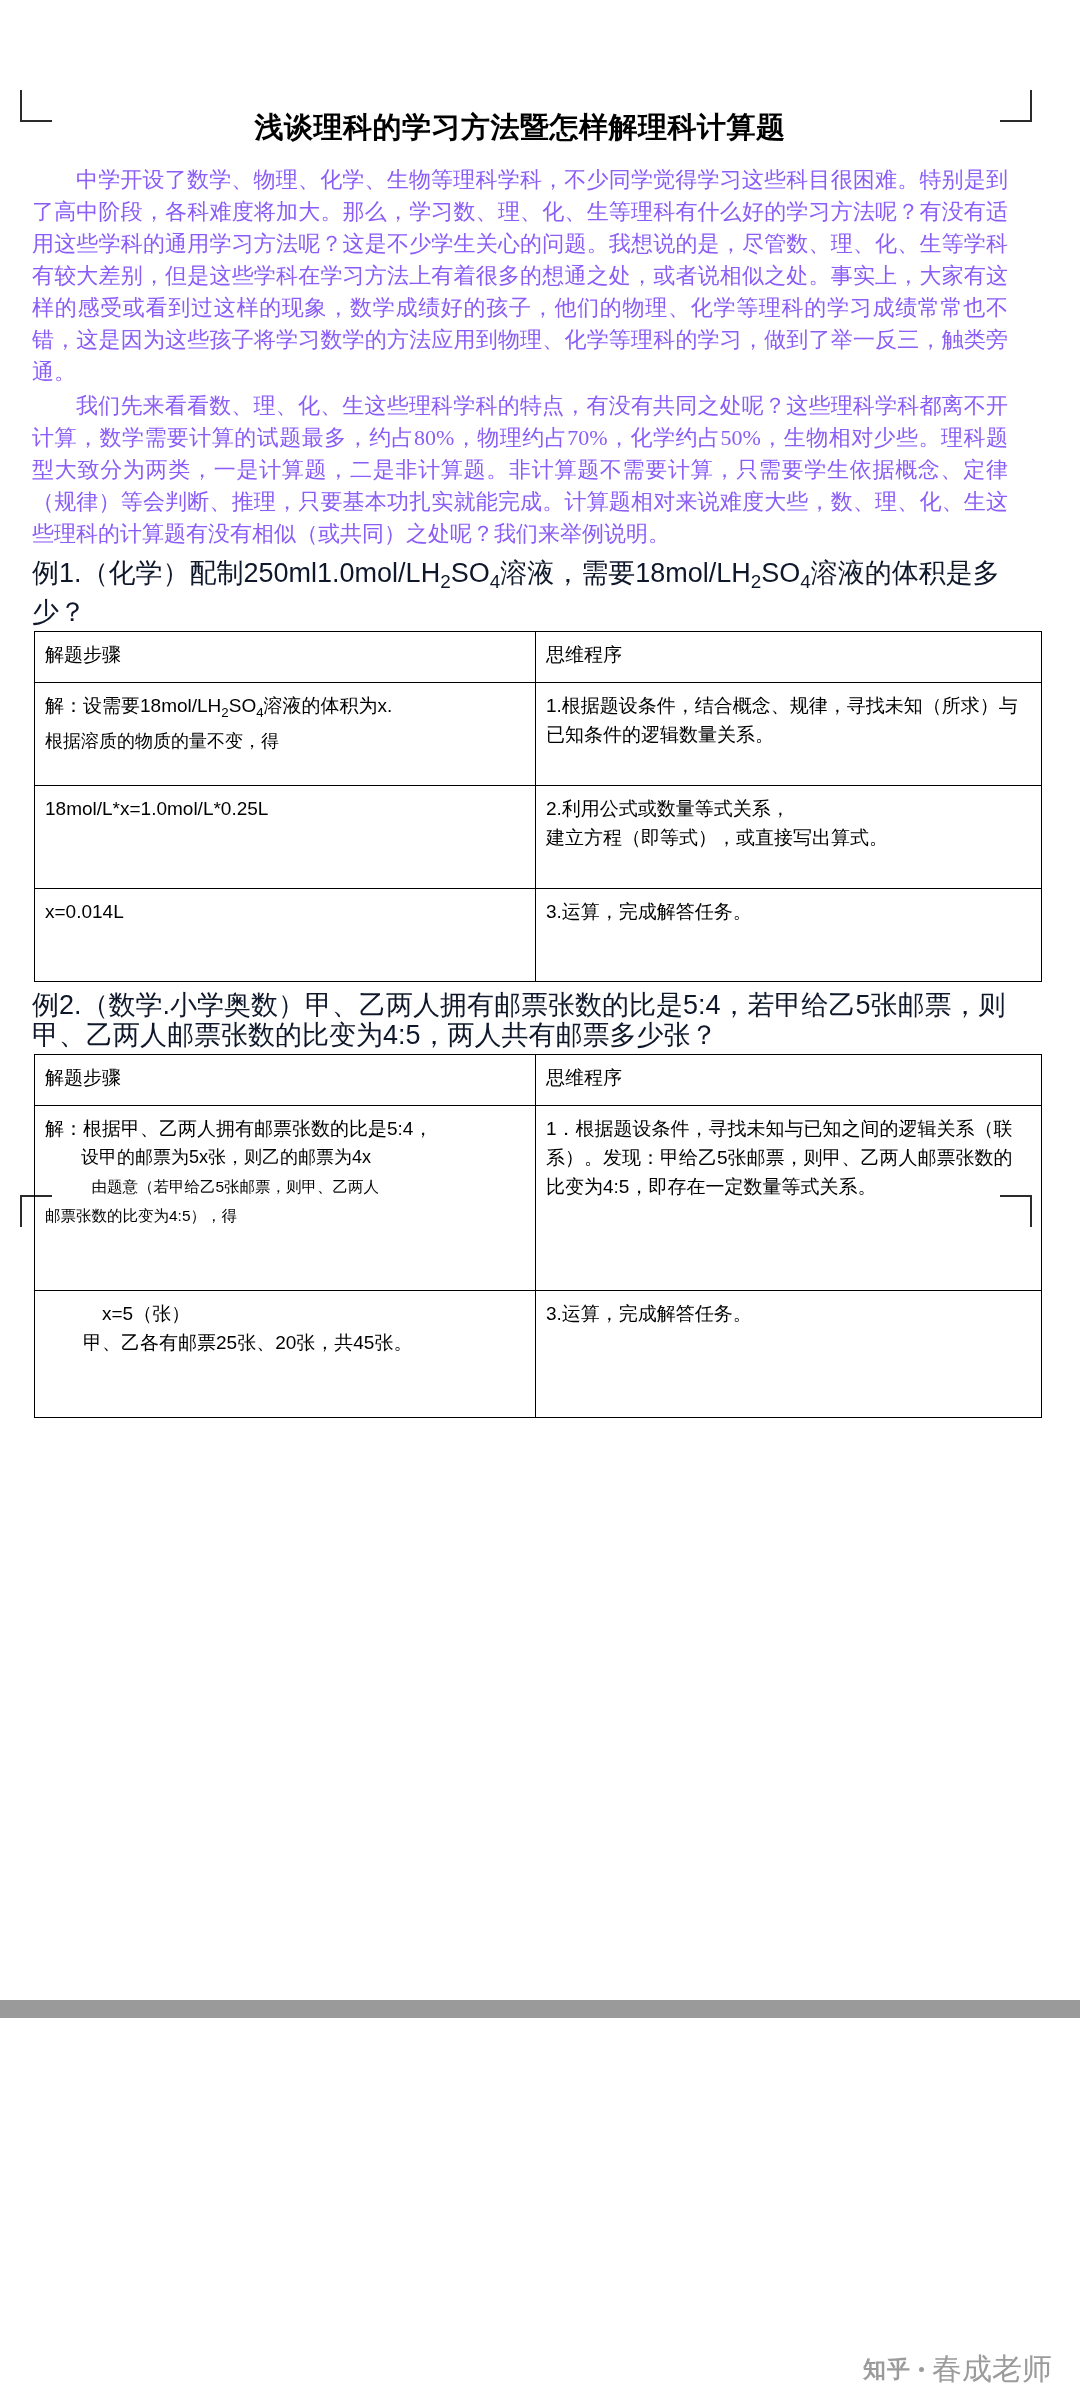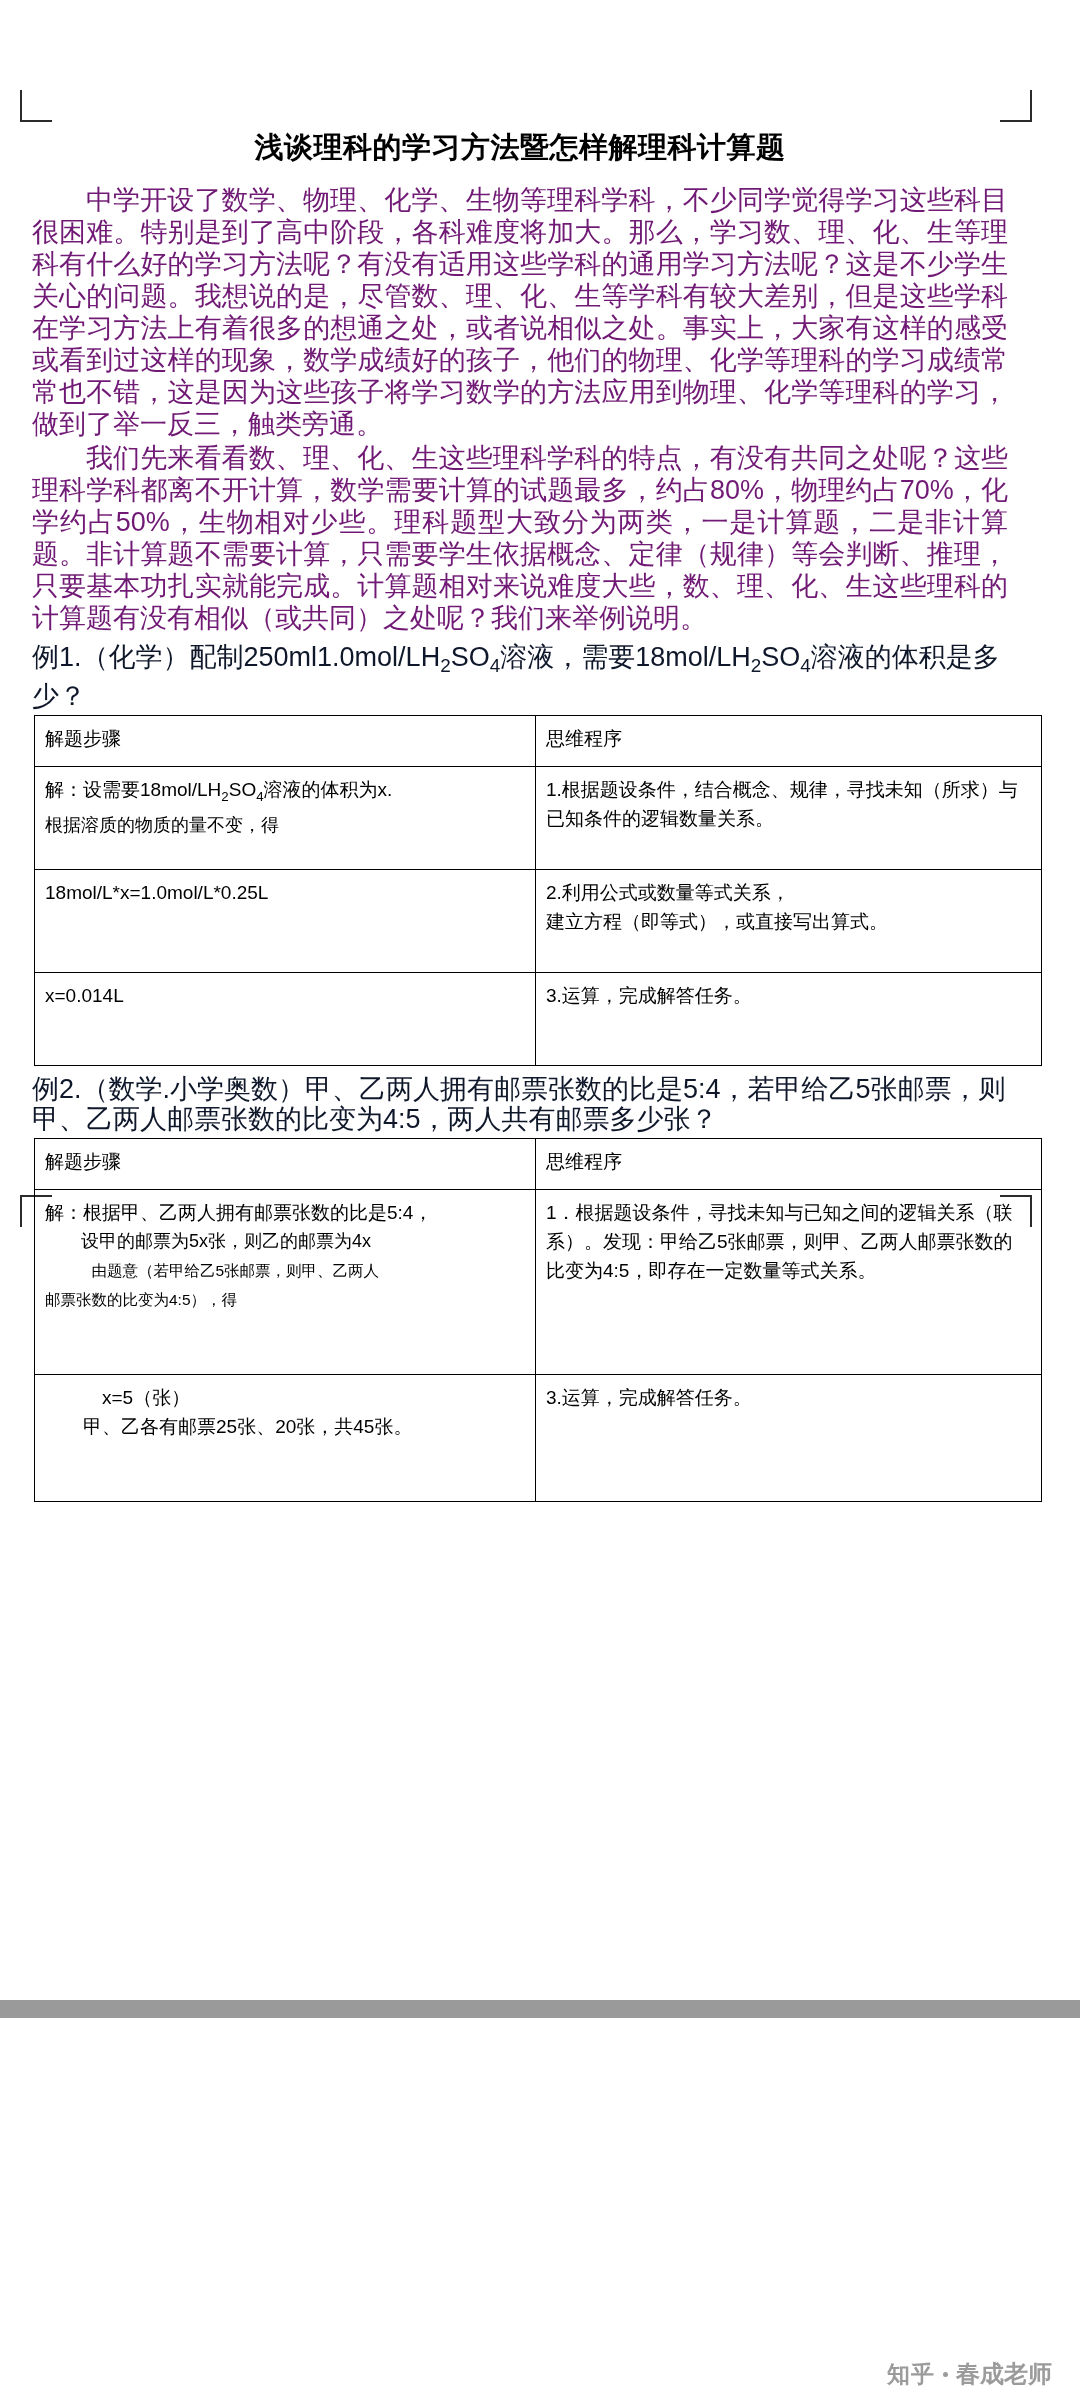--- a/index.html
+++ b/index.html
@@ -40,39 +40,40 @@
     height: 30px;
   }
   .crop.tl { left: 20px;  top: 90px;   border-width: 0 0 2px 2px; }
   .crop.tr { left: 1030px; top: 90px;  border-width: 0 2px 2px 0; transform: translateX(-30px); }
   .crop.bl { left: 20px;  top: 1195px; border-width: 2px 0 0 2px; }
   .crop.br { left: 1000px; top: 1195px; border-width: 2px 2px 0 0; }
 
   .content {
     position: absolute;
     left: 20px;
-    top: 128px;
+    top: 108px;
     width: 1000px;
   }
   h1.title {
     font-size: 29px;
     font-weight: bold;
     text-align: center;
     margin: 0 0 16px 0;
     letter-spacing: 0.5px;
     color: #000;
   }
   p.para {
-    font-size: 27px;
+    font-size: 22px;
     line-height: 32px;
     margin: 0 0 2px 0;
     text-align: justify;
     text-justify: inter-ideograph;
-    color: #701a75;
+    color: #8b5cf6;
     padding: 0 12px 0 12px;
+    font-family: Liberation Serif, serif;
   }
   p.para.indent { text-indent: 2em; }
 
   p.example {
     font-size: 27px;
     line-height: 30px;
     margin: 8px 0 4px 0;
     padding: 0 12px 0 12px;
     color: #0f172a;
   }
@@ -140,21 +141,21 @@
     font-weight: bold;
     font-size: 23px;
     color: #9b9b9b;
     letter-spacing: 1px;
   }
   .zh-dot {
     width: 5px; height: 5px; border-radius: 50%;
     background: #9b9b9b;
     display: inline-block;
   }
-  .zh-user { font-size: 24px; color: #9b9b9b; font-weight: bold; }
+  .zh-user { font-size: 30px; color: #9b9b9b; }
 </style>
 </head>
 <body>
 
 <div class="page">
   <div class="sheet"></div>
 
   <div class="crop tl"></div>
   <div class="crop tr"></div>
   <div class="crop bl"></div>

